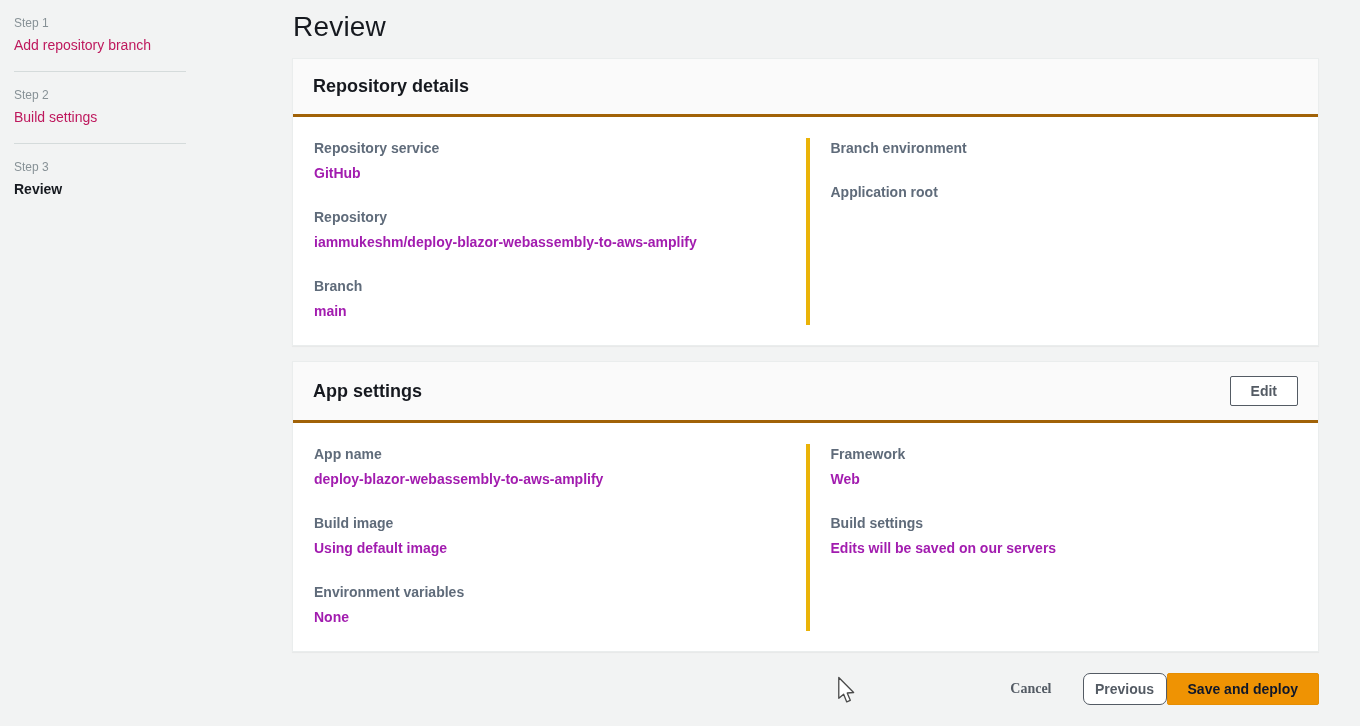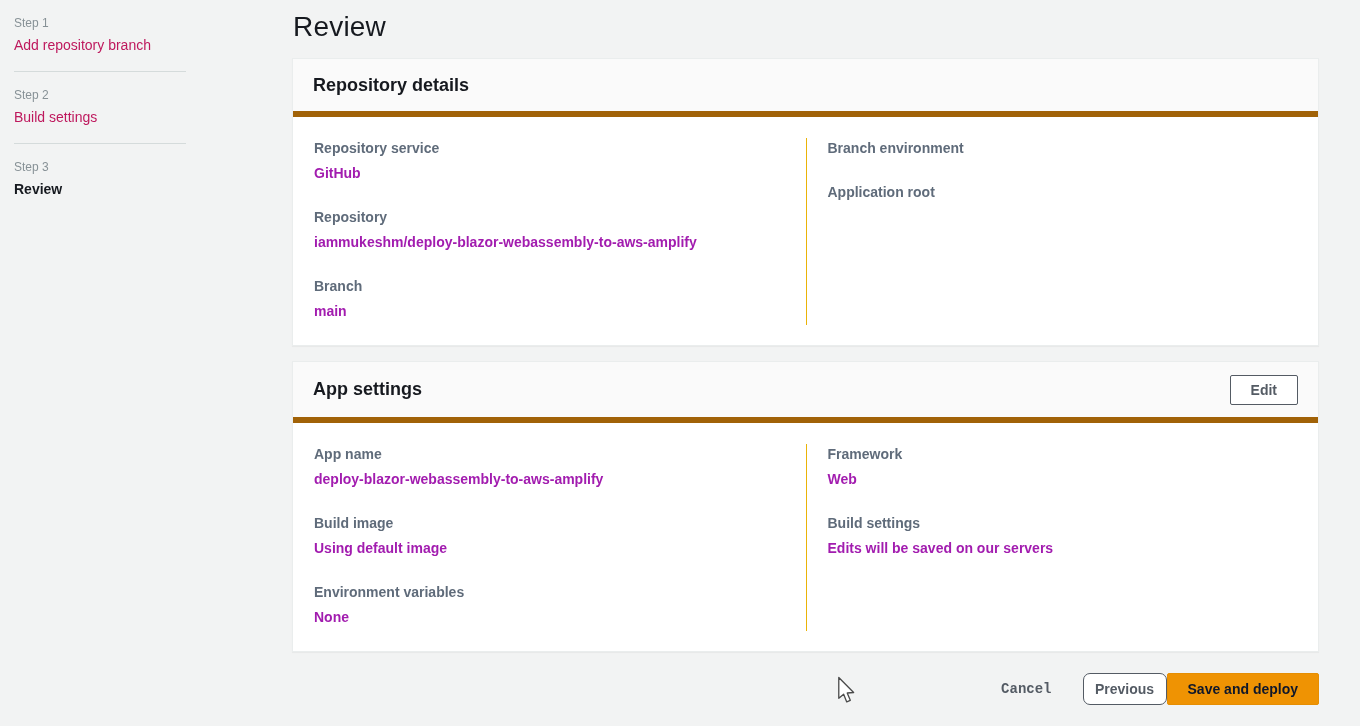--- a/index.html
+++ b/index.html
@@ -20,51 +20,51 @@
   .step-current { font-size: 14px; font-weight: bold; color: #16191f; }
 
   
   .main { position: absolute; left: 292px; top: 0; width: 1027px; }
   .page-title { font-size: 28px; font-weight: 300; color: #16191f; margin: 11px 0 15px 1px; letter-spacing: 0.2px; }
 
   .card { background: #ffffff; border: 1px solid #eaeded; box-shadow: 0 1px 1px rgba(0,0,0,0.04); }
   .card + .card { margin-top: 15px; }
   .card-header {
     background: #fafafa;
-    border-bottom: 6px solid #a16207;
+    border-bottom: 3px solid #a16207;
     padding: 0 20px;
     height: 58px;
     display: flex;
     align-items: center;
     justify-content: space-between;
   }
   .card2 .card-header { height: 61px; }
   .card-title { font-size: 18px; font-weight: bold; color: #16191f; }
 
   .card-body { display: flex; padding: 21px 0 20px; }
   .col { width: 50%; padding: 0 21px; font-weight: bold; }
-  .col-right { border-left: 1px solid #eab308; }
+  .col-right { border-left: 4px solid #eab308; }
   .field { margin-bottom: 24px; }
   .field:last-child { margin-bottom: 4px; }
   .field-label { font-size: 14px; line-height: 20px; color: #5f6b7a; margin-bottom: 5px; }
   .field-value { font-size: 14px; line-height: 20px; color: #a21caf; }
 
   
   .btn {
     display: inline-flex; align-items: center; justify-content: center;
     height: 32px; padding: 0 20px;
     font-family: "Liberation Sans", sans-serif;
     font-size: 14px; font-weight: bold;
     border-radius: 2px; cursor: pointer; white-space: nowrap;
   }
   .btn-normal { background: #ffffff; border: 1px solid #545b64; color: #545b64; }
   .btn-primary { background: #ef9303; border: 1px solid #e68e02; color: #0f172a; }
   .btn-edit { height: 30px; }
   .link-button {
-    background: none; border: none; font-family: Liberation Mono, monospace;
+    background: none; border: none; font-family: Liberation Serif, serif;
     font-size: 14px; font-weight: bold; color: #545b64; cursor: pointer; padding: 0;
   }
 
   .footer-actions {
     margin-top: 21px;
     display: flex; align-items: center; justify-content: flex-end;
   }
   .footer-actions .link-button { margin-right: 31px; }
   .footer-actions .btn-normal { width: 84px; border-radius: 7px; }
 

